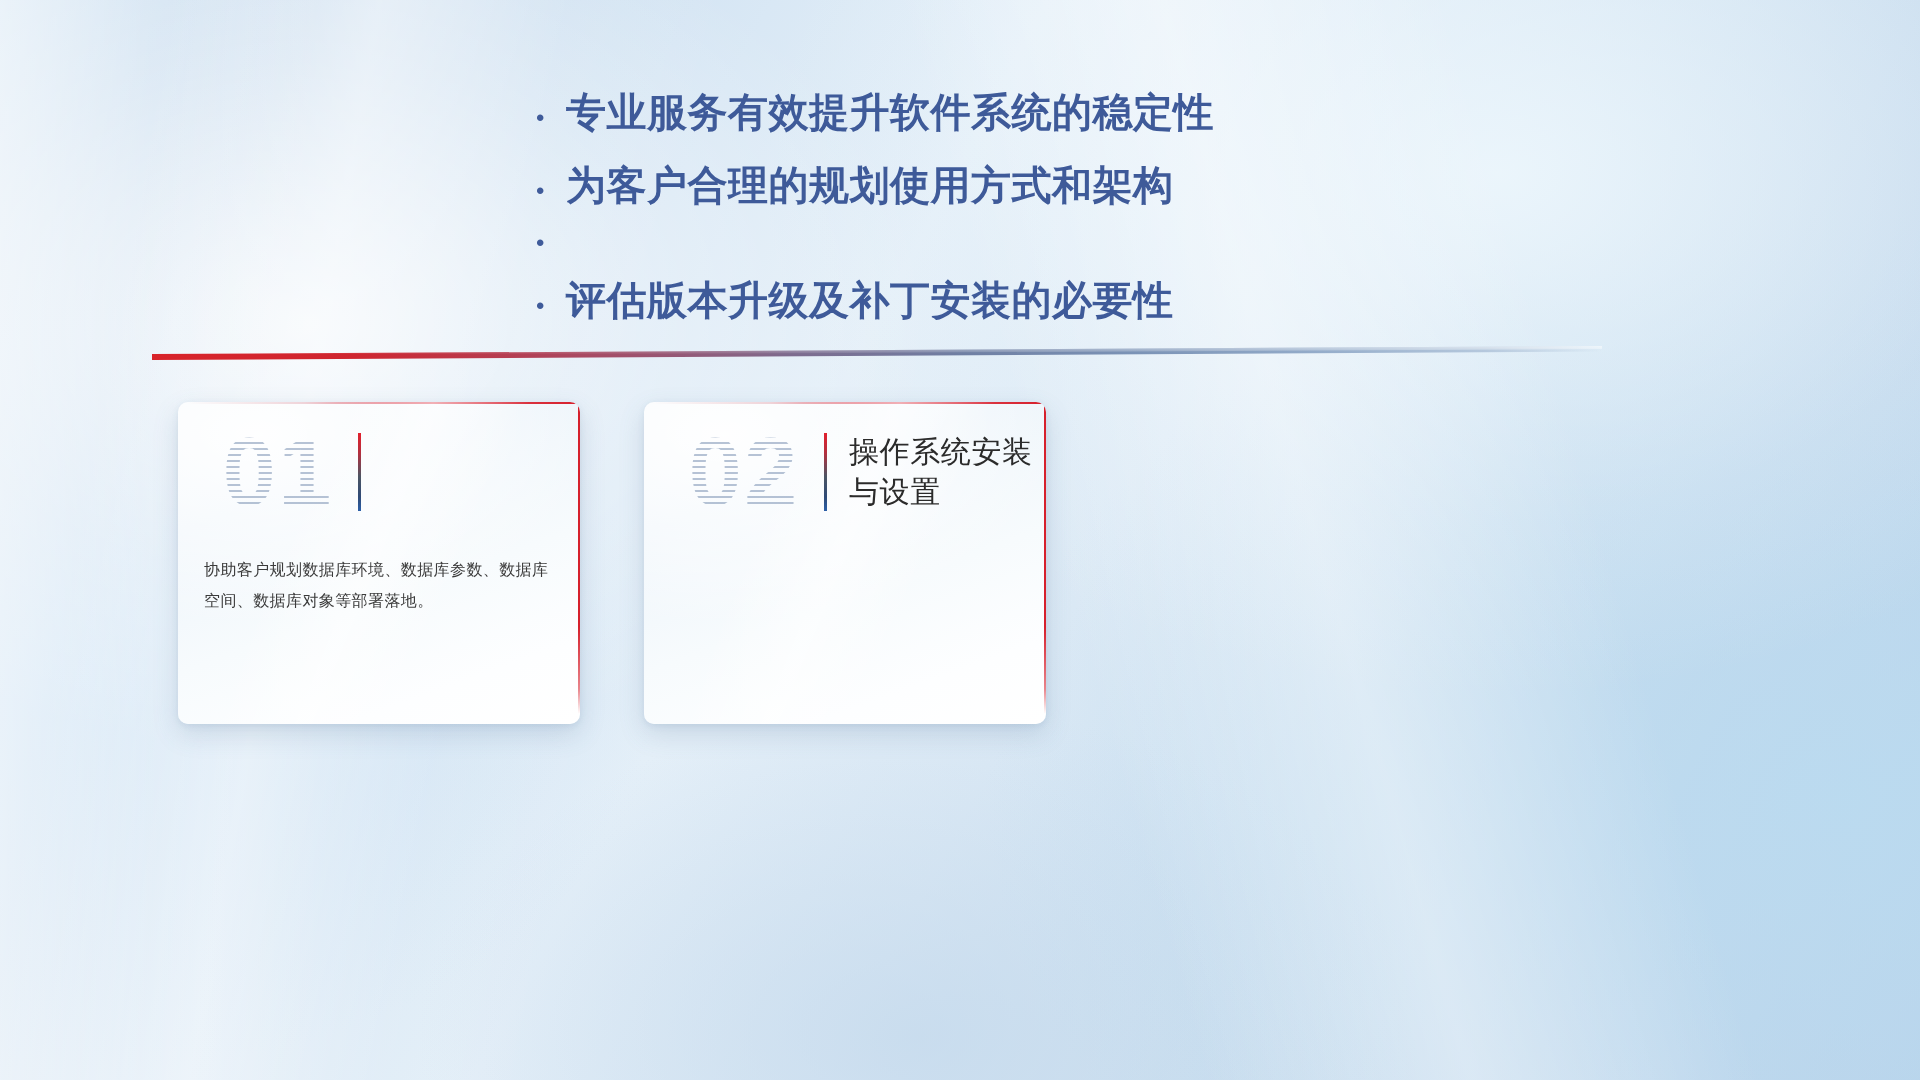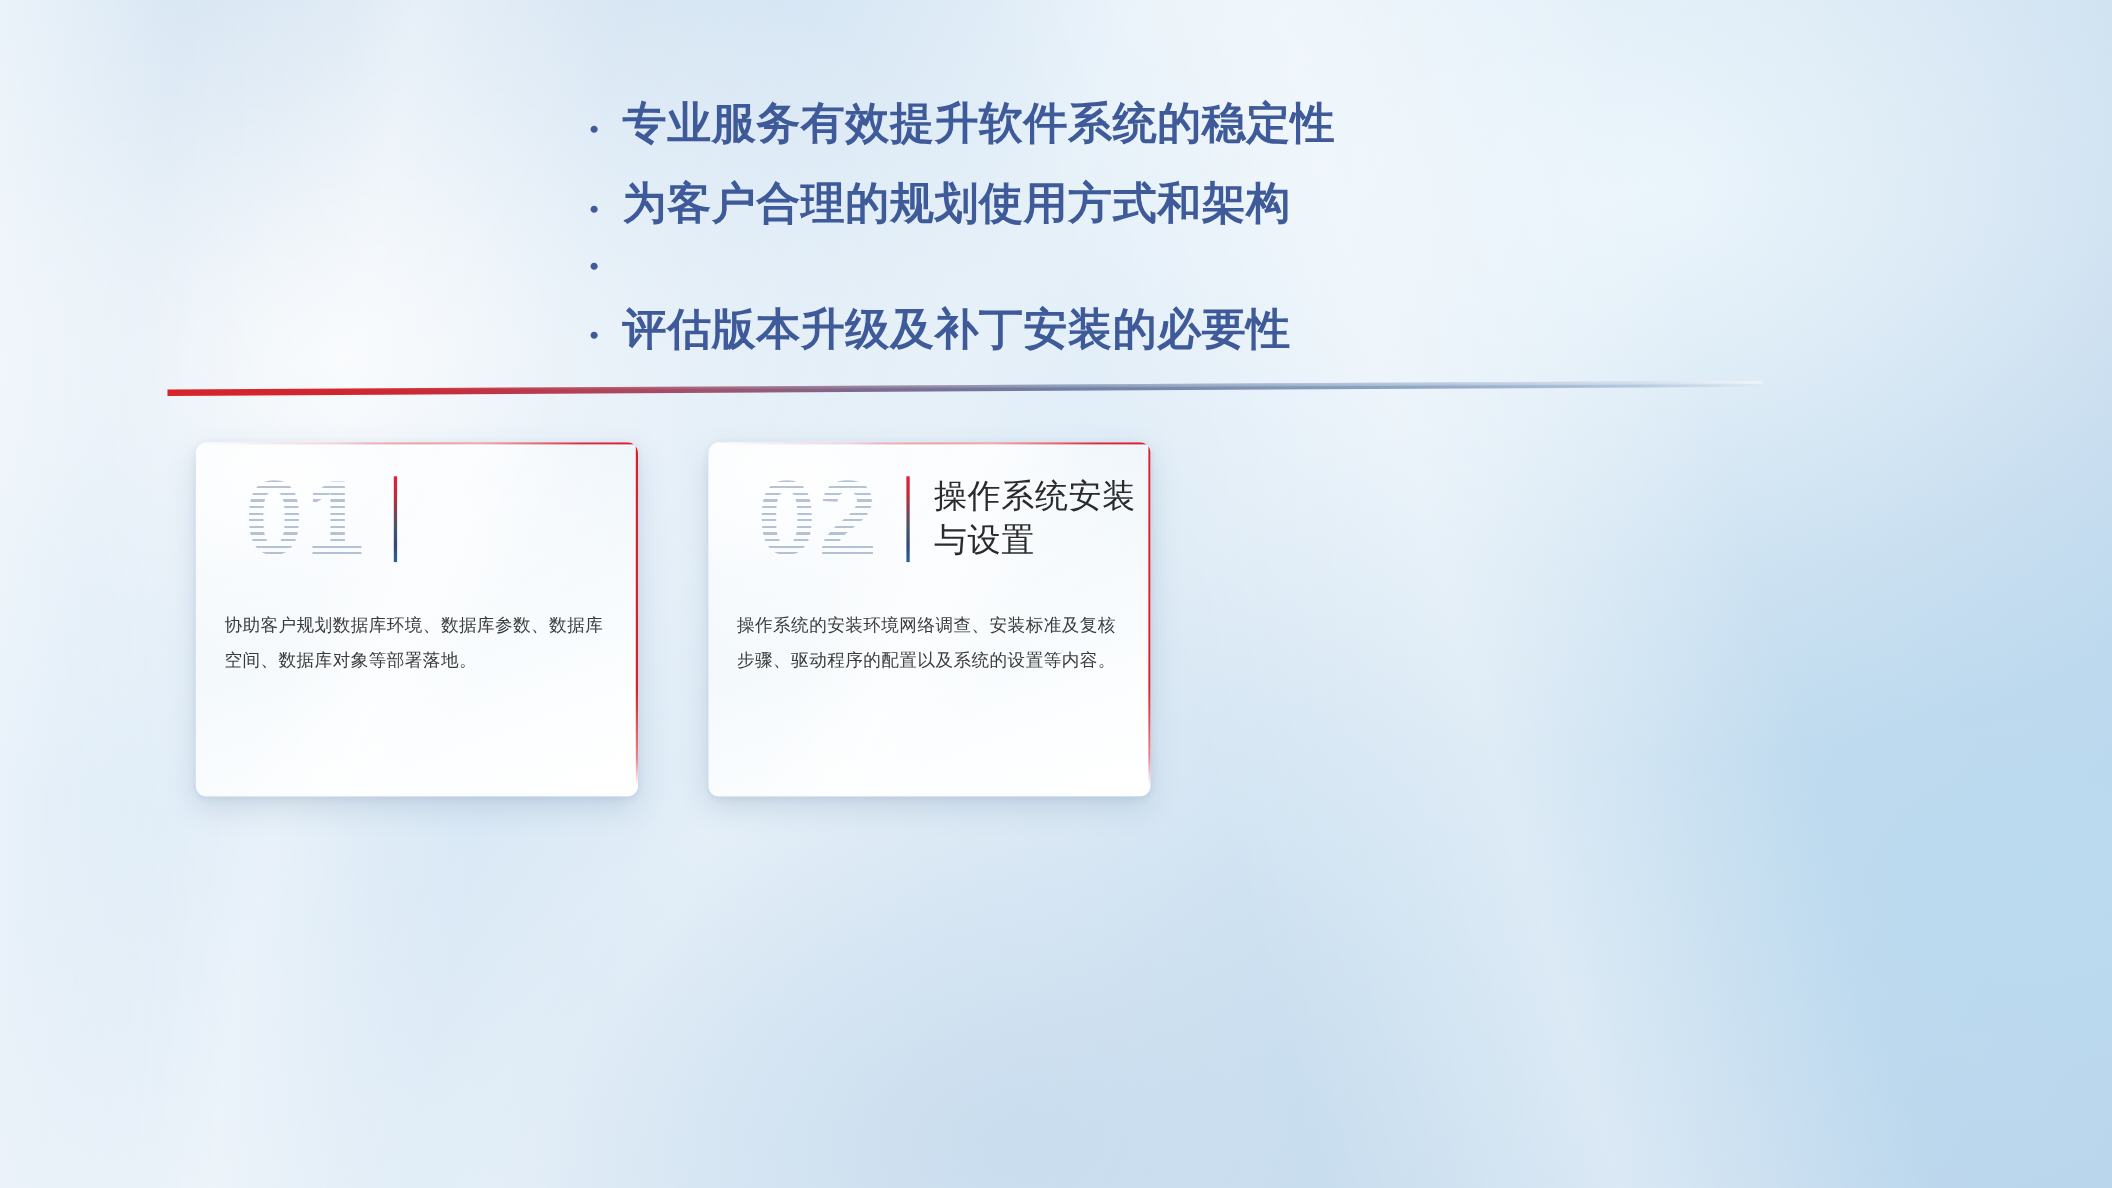--- a/index.html
+++ b/index.html
@@ -248,19 +248,18 @@
 
     <div class="card">
       <div class="edge-top"></div>
       <div class="edge-right"></div>
       <div class="sheen"></div>
       <div class="card-head">
         <div class="card-num">02</div>
         <div class="card-rule"></div>
         <div class="card-title">操作系统安装与设置</div>
       </div>
-      <div class="card-body">操作系统的安装环境网络调查、安装标准及复核步骤、驱动程序的配置以及系统的设置等内容。</div>
     </div>
 
 
   </div>
 
 </div>
 
 </body></html>

